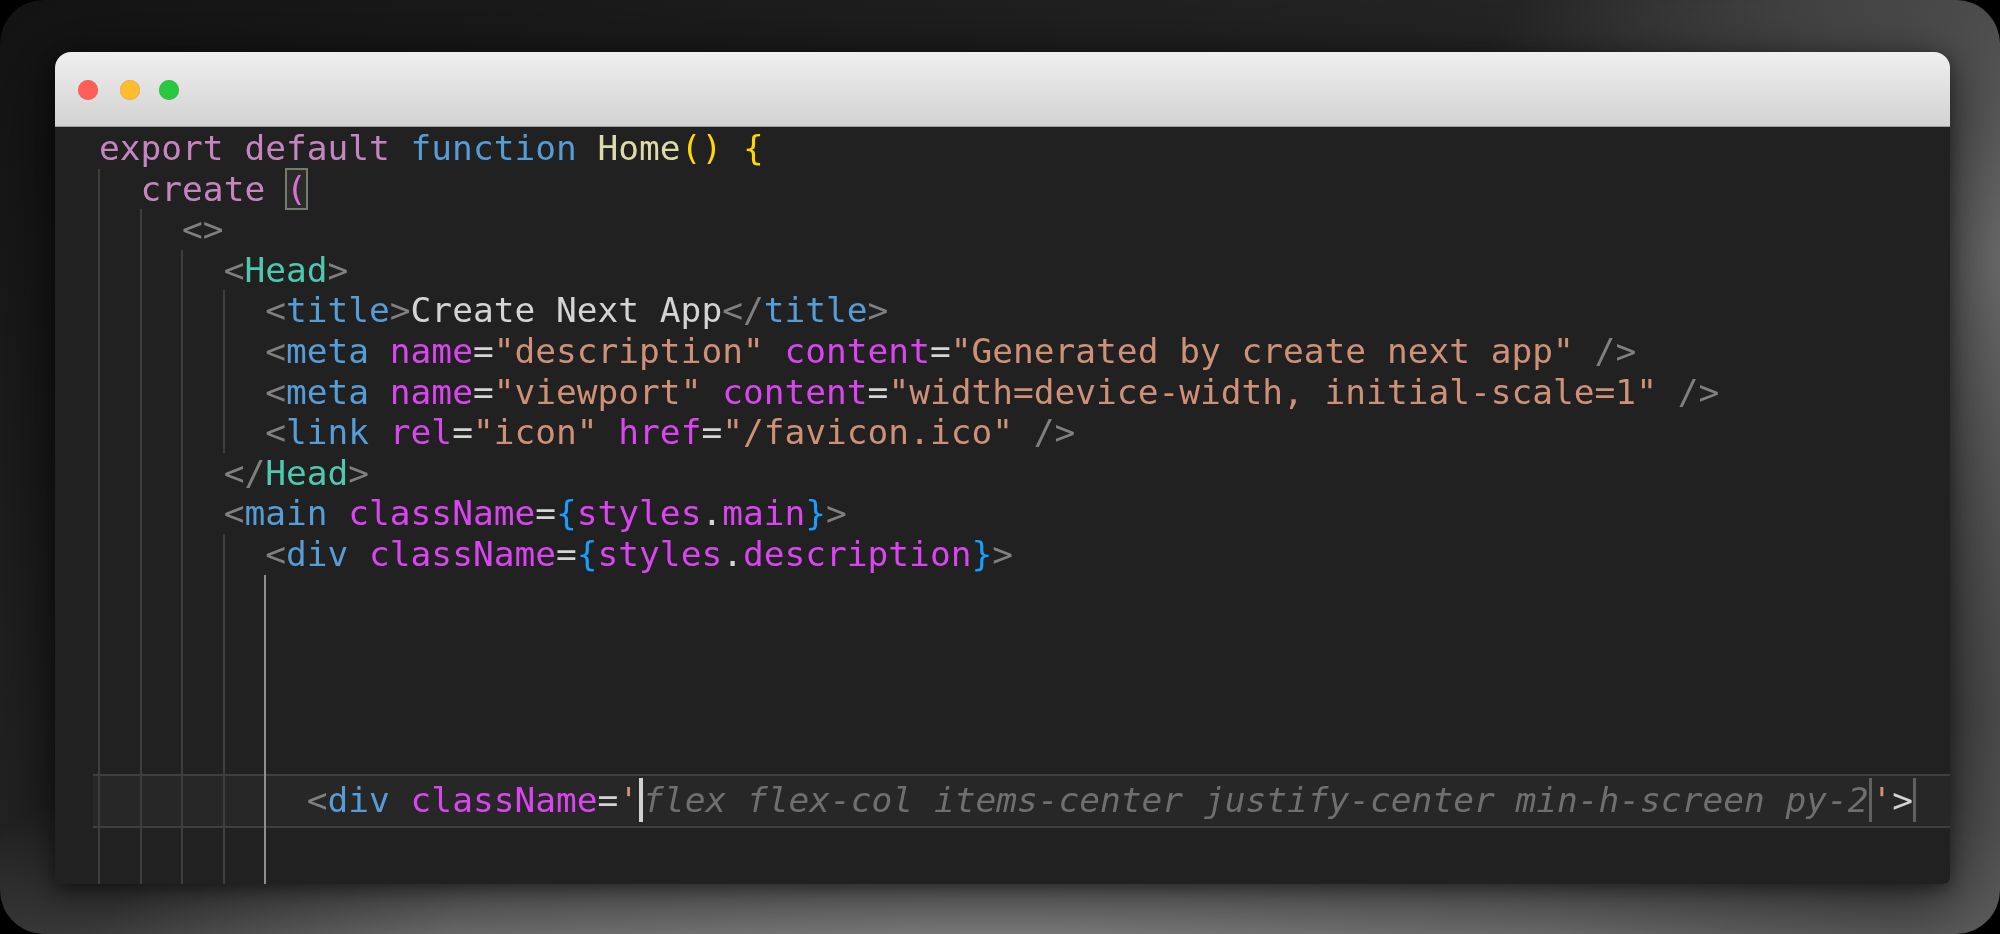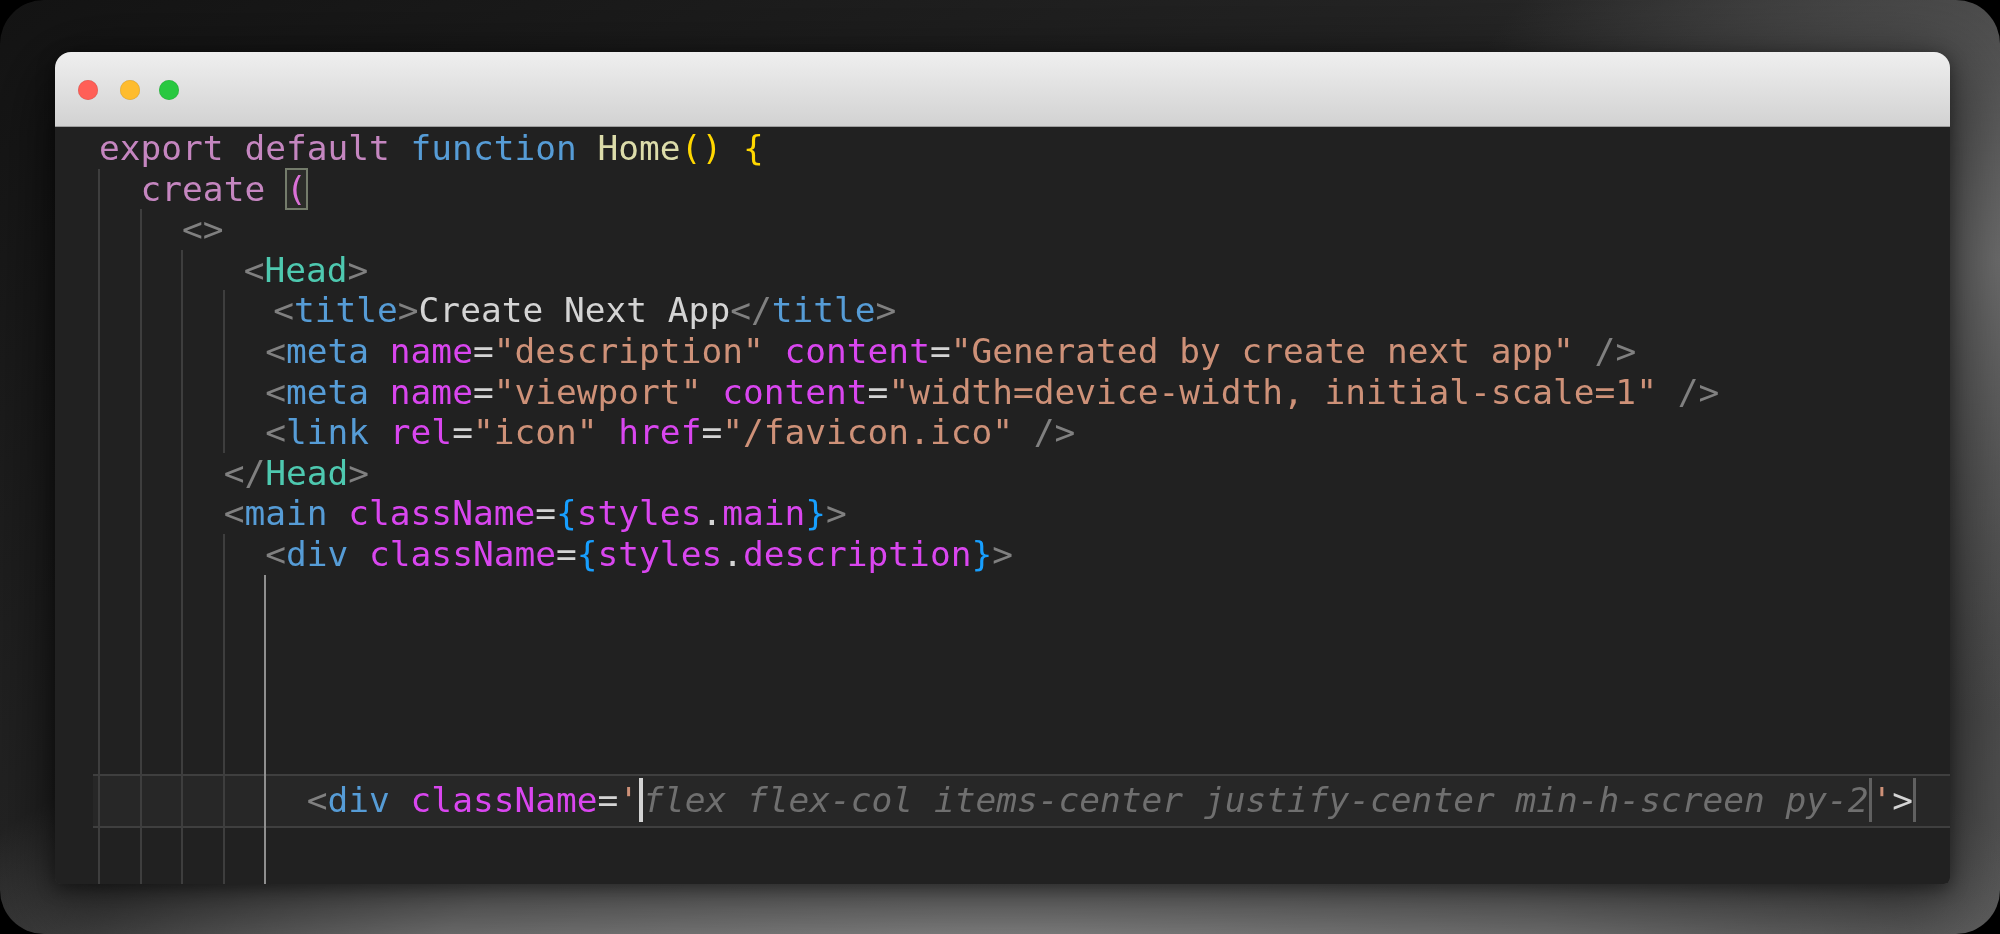--- a/index.html
+++ b/index.html
@@ -45,22 +45,22 @@
   <div class="titlebar">
     <div class="tl close" style="background: rgb(255, 95, 87);"></div>
     <div class="tl min" style="background: rgb(254, 188, 46);"></div>
     <div class="tl zoomb" style="background: rgb(40, 200, 64);"></div>
   </div>
   <div class="code">
     <div class="line-highlight"></div>
   <div class="line" style="top: 1px;"><span class="tok kw">export default</span><span class="tok plain"> </span><span class="tok fnkw">function</span><span class="tok plain"> </span><span class="tok fname">Home</span><span class="tok b1">()</span><span class="tok plain"> </span><span class="tok b1">{</span></div>
       <div class="line" style="top: 41.6px;"><span class="tok plain">  </span><span class="tok kw">create</span><span class="tok plain"> </span><span class="tok b2 match">(</span></div>
       <div class="line" style="top: 82.2px;"><span class="tok plain">    </span><span class="tok punct">&lt;&gt;</span></div>
-      <div class="line" style="top: 122.8px; margin-left: 20px;"><span class="tok plain">      </span><span class="tok punct">&lt;</span><span class="tok comp">Head</span><span class="tok punct">&gt;</span></div>
-      <div class="line" style="top: 163.4px; padding-left: 8px;"><span class="tok plain">        </span><span class="tok punct">&lt;</span><span class="tok tag">title</span><span class="tok punct">&gt;</span><span class="tok plain">Create Next App</span><span class="tok punct">&lt;/</span><span class="tok tag">title</span><span class="tok punct">&gt;</span></div>
+      <div class="line" style="top: 122.8px;"><span class="tok plain">      </span><span class="tok punct">&lt;</span><span class="tok comp">Head</span><span class="tok punct">&gt;</span></div>
+      <div class="line" style="top: 163.4px;"><span class="tok plain">        </span><span class="tok punct">&lt;</span><span class="tok tag">title</span><span class="tok punct">&gt;</span><span class="tok plain">Create Next App</span><span class="tok punct">&lt;/</span><span class="tok tag">title</span><span class="tok punct">&gt;</span></div>
       <div class="line" style="top: 204px;"><span class="tok plain">        </span><span class="tok punct">&lt;</span><span class="tok tag">meta</span><span class="tok plain"> </span><span class="tok attr">name</span><span class="tok plain">=</span><span class="tok str">"description"</span><span class="tok plain"> </span><span class="tok attr">content</span><span class="tok plain">=</span><span class="tok str">"Generated by create next app"</span><span class="tok plain"> </span><span class="tok punct">/&gt;</span></div>
       <div class="line" style="top: 244.6px;"><span class="tok plain">        </span><span class="tok punct">&lt;</span><span class="tok tag">meta</span><span class="tok plain"> </span><span class="tok attr">name</span><span class="tok plain">=</span><span class="tok str">"viewport"</span><span class="tok plain"> </span><span class="tok attr">content</span><span class="tok plain">=</span><span class="tok str">"width=device-width, initial-scale=1"</span><span class="tok plain"> </span><span class="tok punct">/&gt;</span></div>
       <div class="line" style="top: 285.2px;"><span class="tok plain">        </span><span class="tok punct">&lt;</span><span class="tok tag">link</span><span class="tok plain"> </span><span class="tok attr">rel</span><span class="tok plain">=</span><span class="tok str">"icon"</span><span class="tok plain"> </span><span class="tok attr">href</span><span class="tok plain">=</span><span class="tok str">"/favicon.ico"</span><span class="tok plain"> </span><span class="tok punct">/&gt;</span></div>
       <div class="line" style="top: 325.8px;"><span class="tok plain">      </span><span class="tok punct">&lt;/</span><span class="tok comp">Head</span><span class="tok punct">&gt;</span></div>
       <div class="line" style="top: 366.4px;"><span class="tok plain">      </span><span class="tok punct">&lt;</span><span class="tok tag">main</span><span class="tok plain"> </span><span class="tok attr">className</span><span class="tok plain">=</span><span class="tok b3">{</span><span class="tok obj">styles</span><span class="tok plain">.</span><span class="tok attr">main</span><span class="tok b3">}</span><span class="tok punct">&gt;</span></div>
       <div class="line" style="top: 407px;"><span class="tok plain">        </span><span class="tok punct">&lt;</span><span class="tok tag">div</span><span class="tok plain"> </span><span class="tok attr">className</span><span class="tok plain">=</span><span class="tok b3">{</span><span class="tok obj">styles</span><span class="tok plain">.</span><span class="tok attr">description</span><span class="tok b3">}</span><span class="tok punct">&gt;</span></div>
       <div class="line" style="top: 447.6px;"></div>
       <div class="line" style="top: 488.2px;"></div>
       <div class="line" style="top: 528.8px;"></div>
       <div class="line" style="top: 569.4px;"></div>

